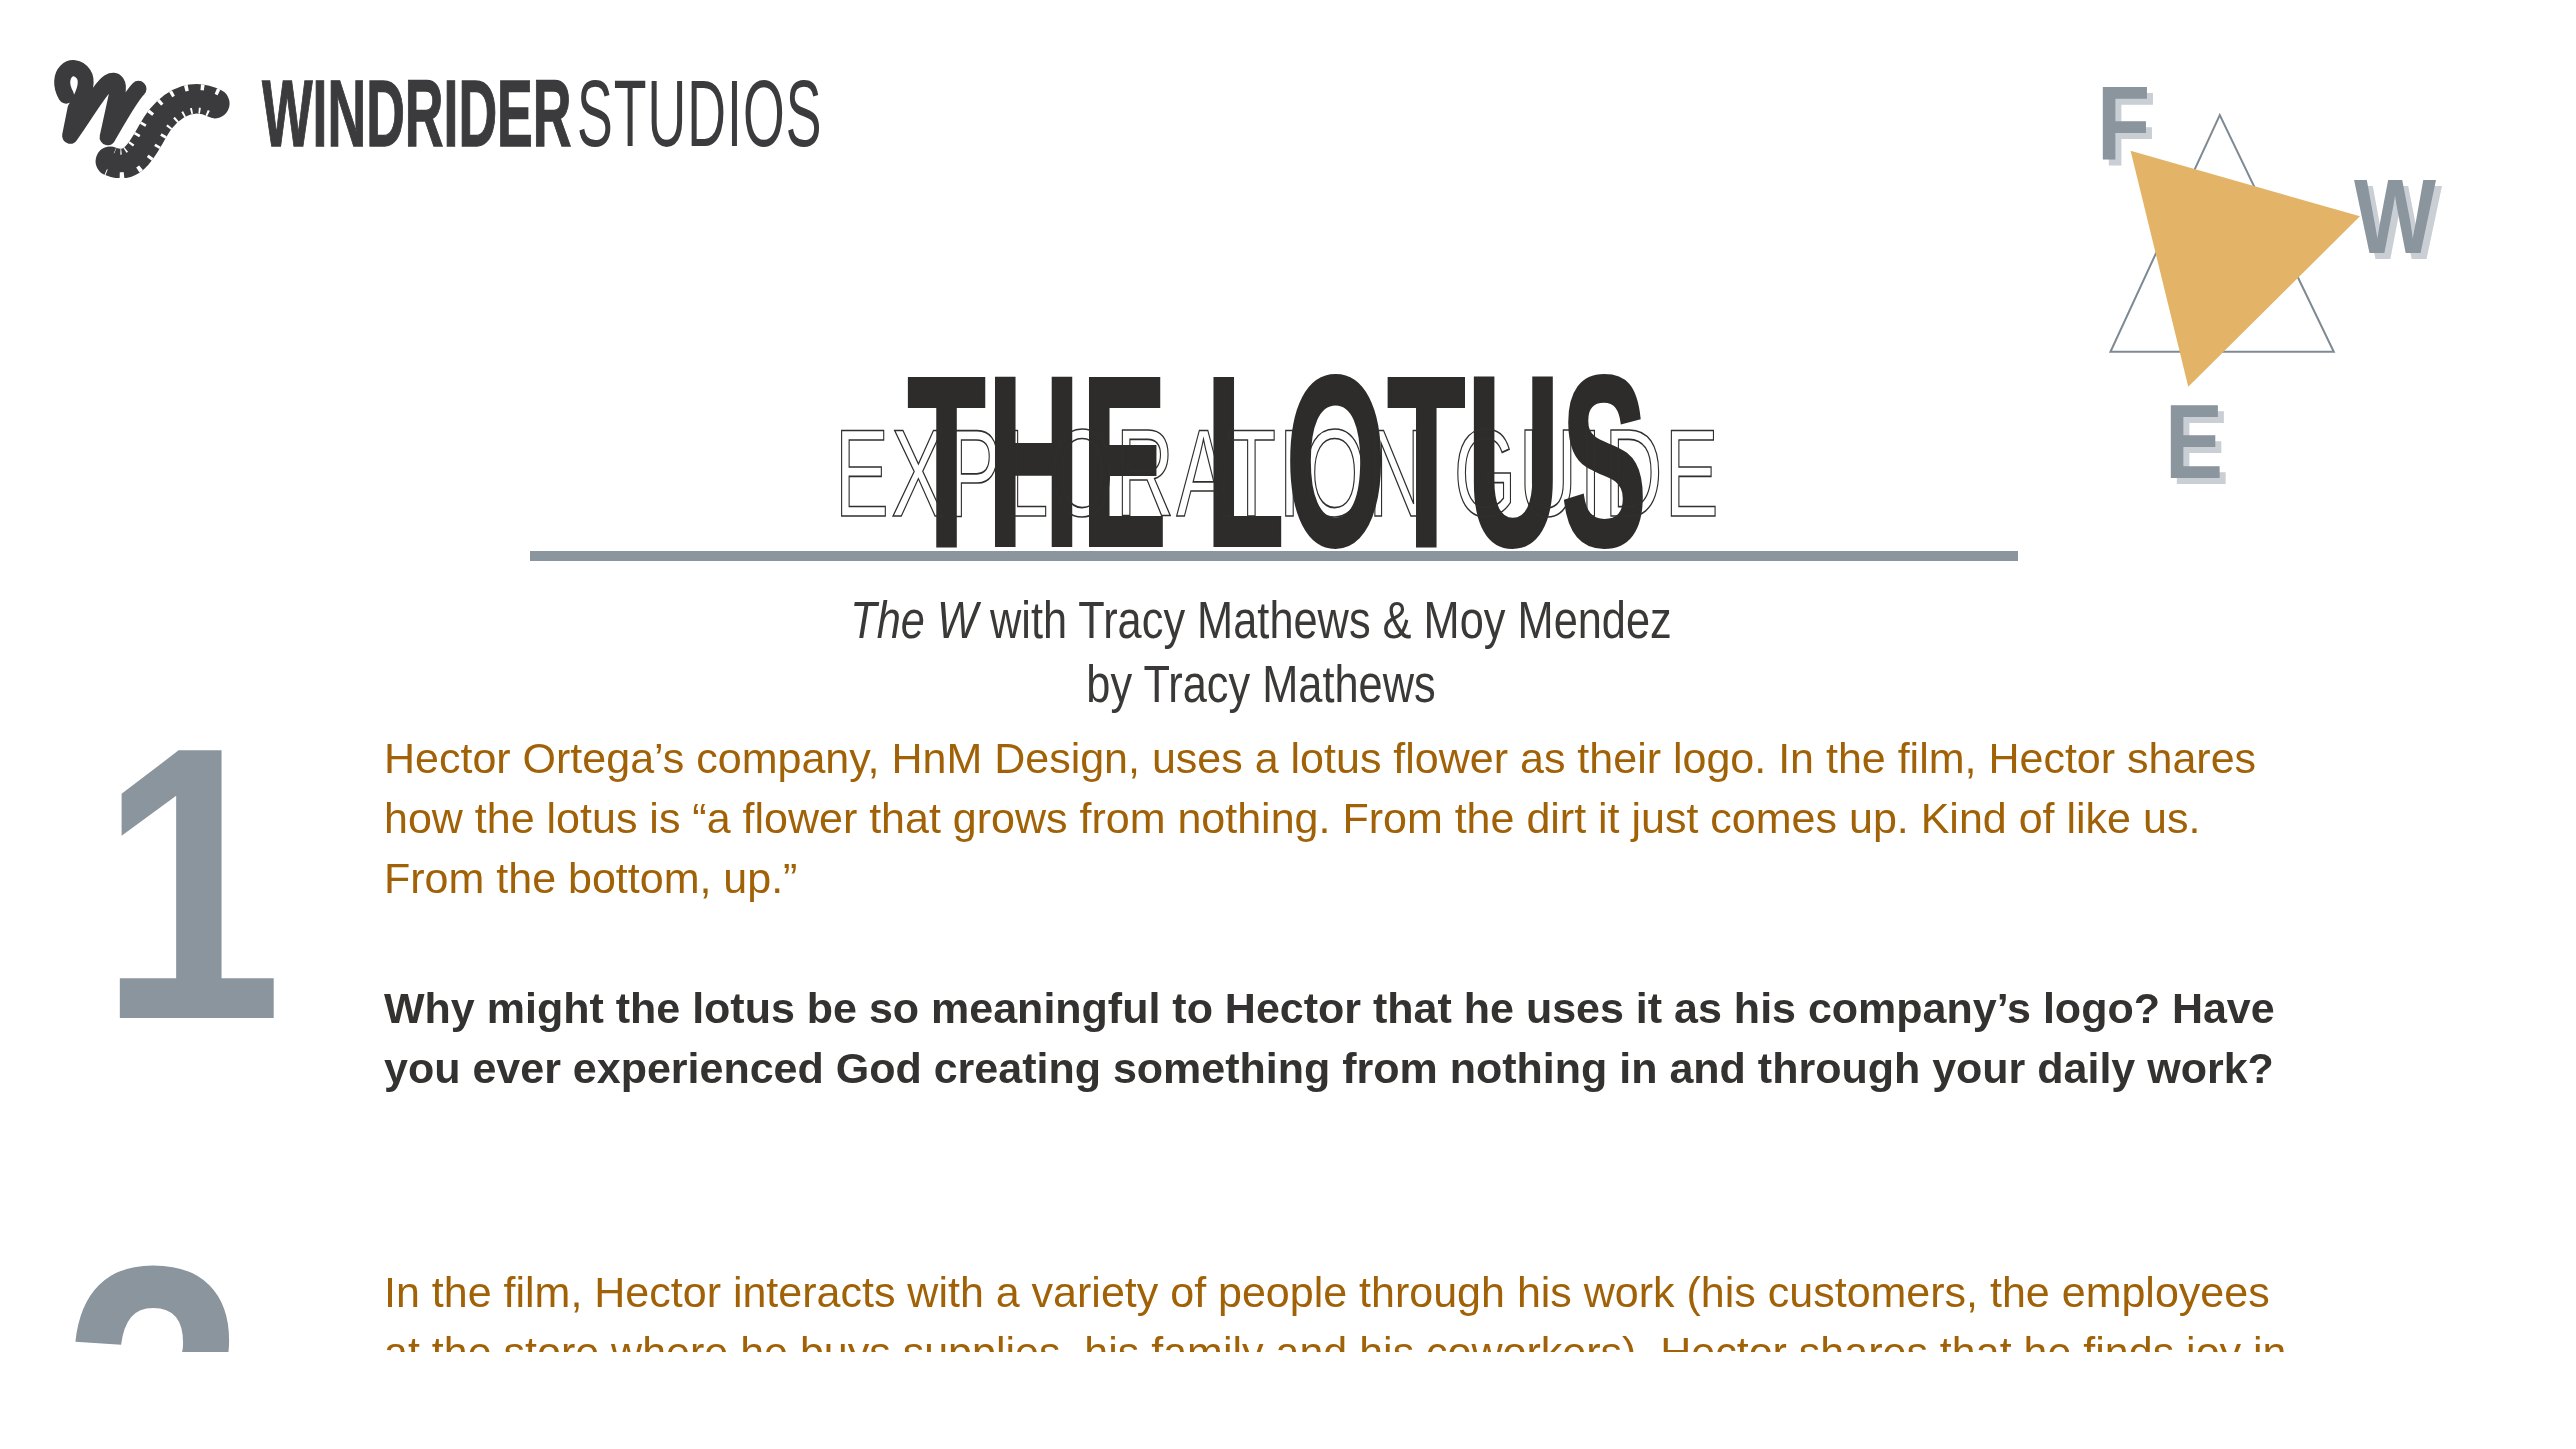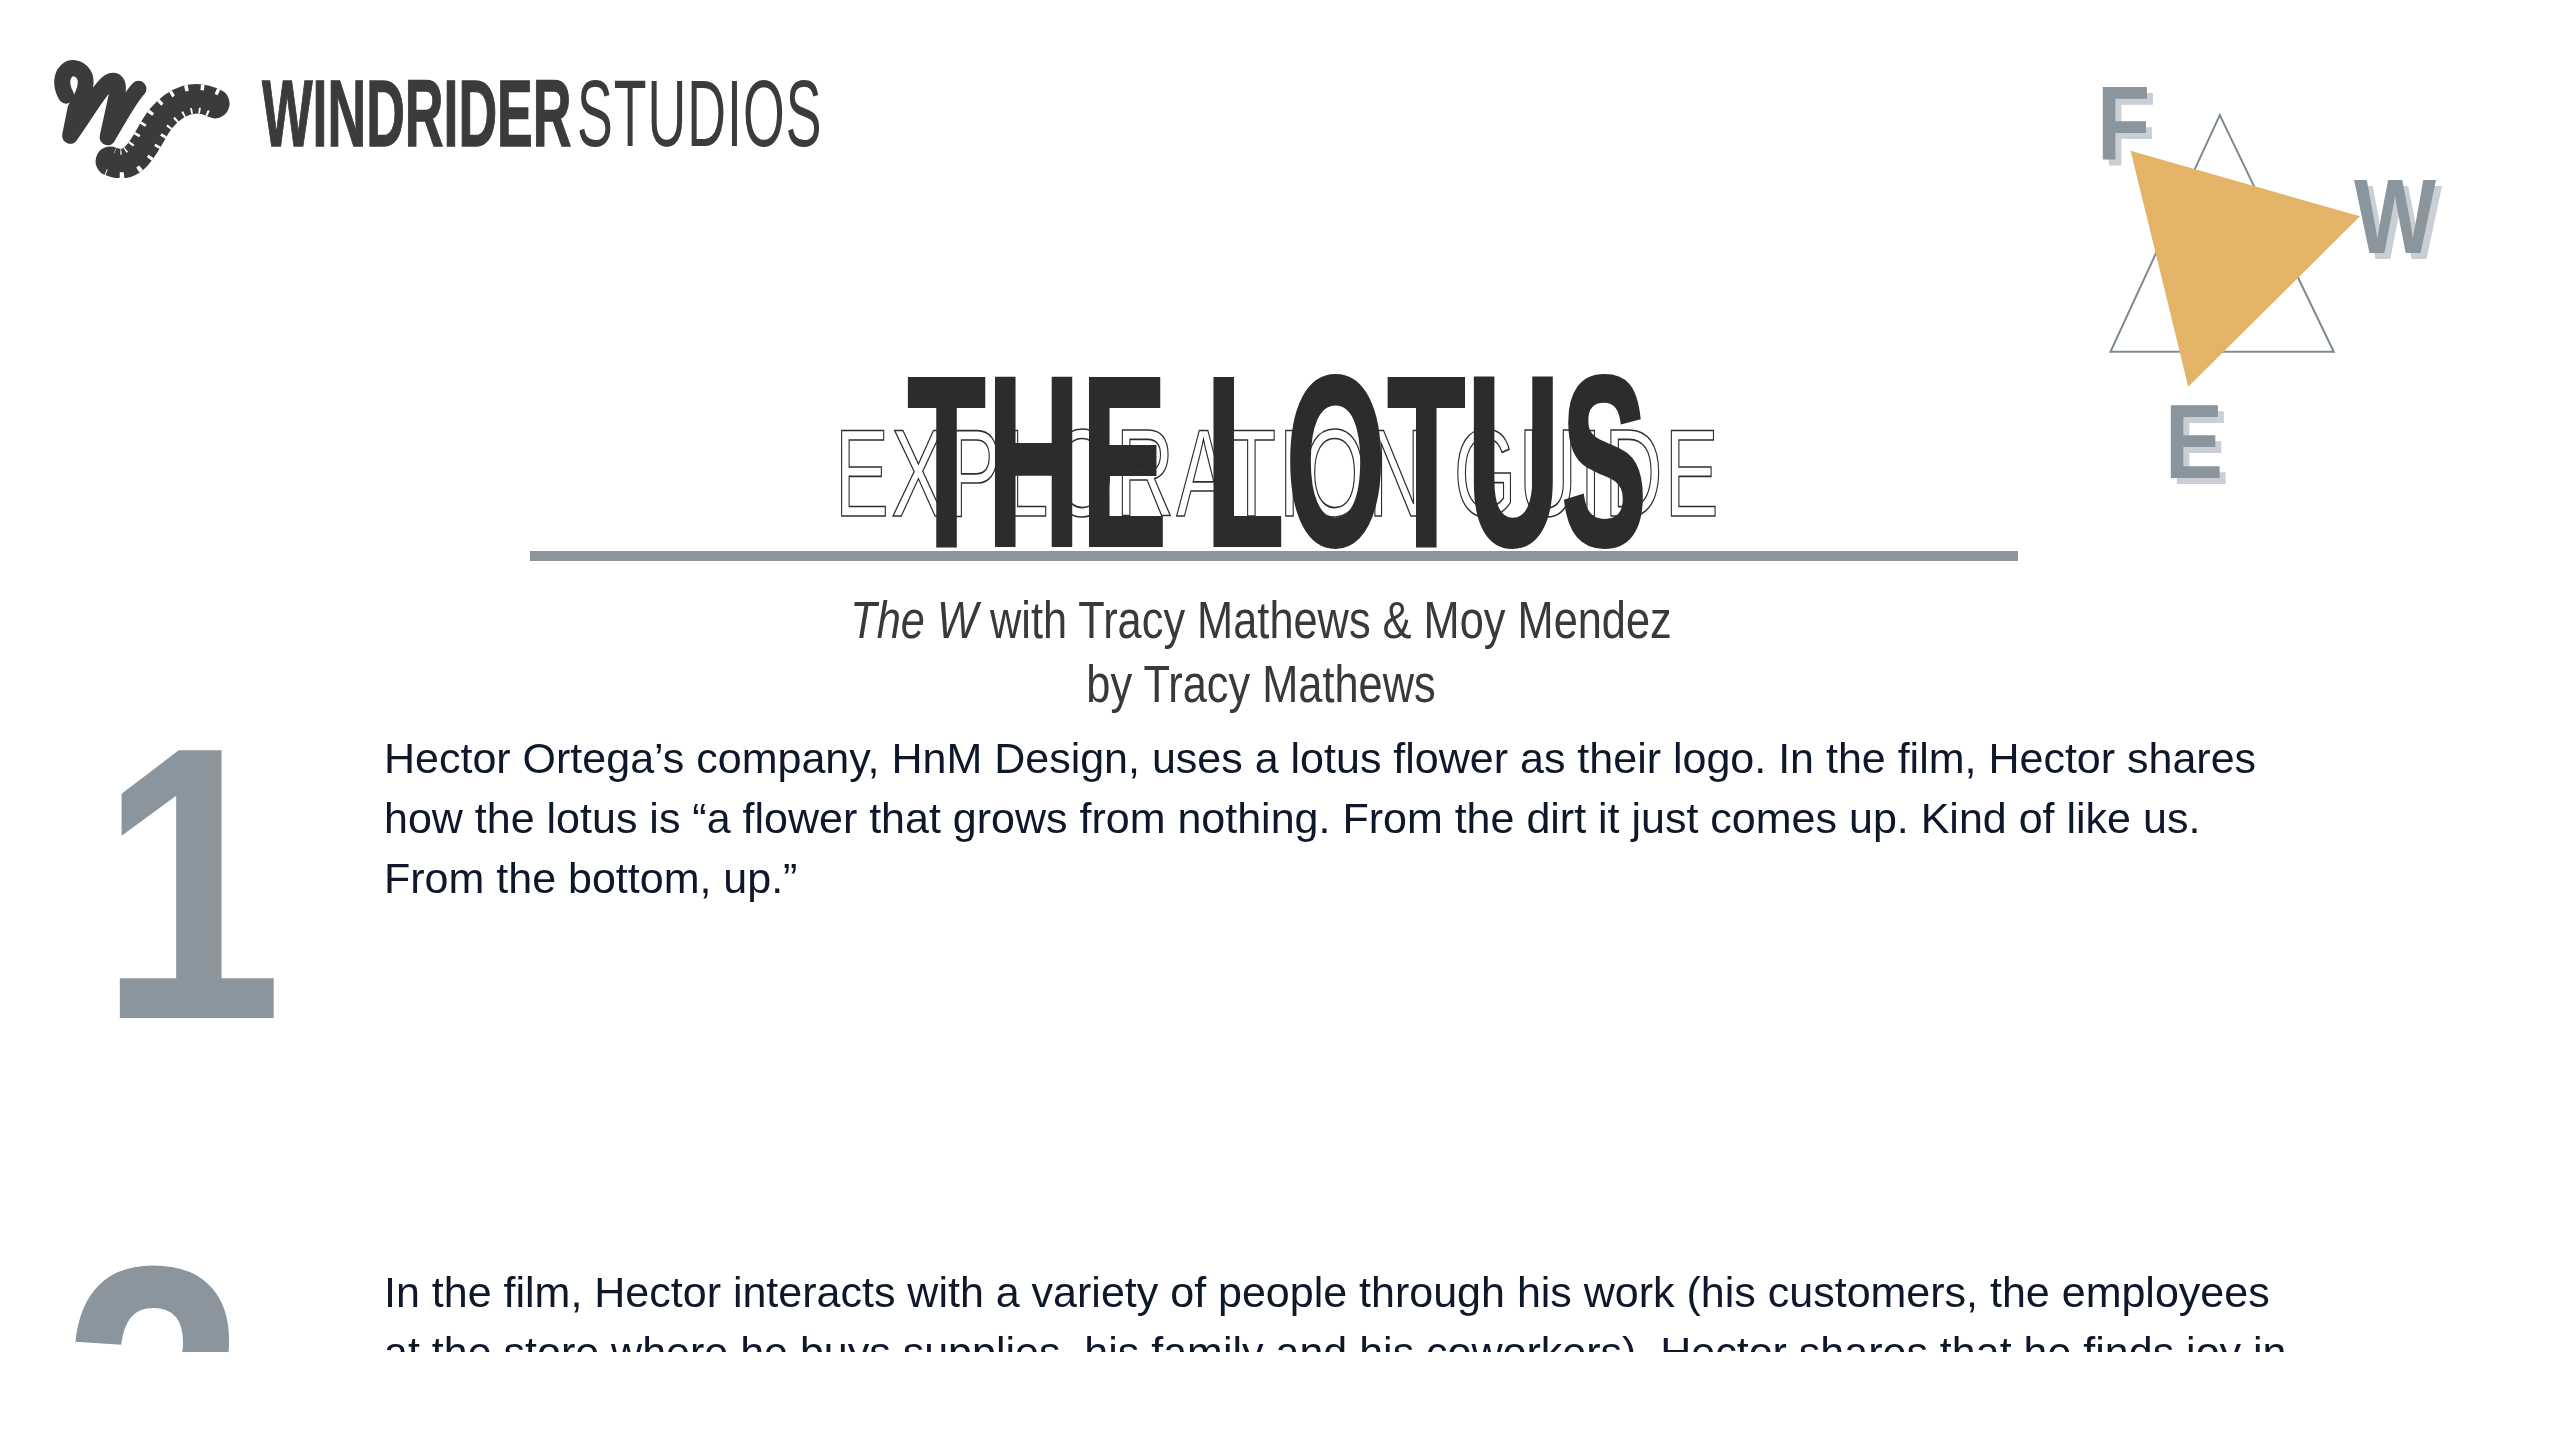--- a/index.html
+++ b/index.html
@@ -79,21 +79,21 @@
     font-weight: 700; font-size: 389px; line-height: 1;
     color: #8A959E;
     transform: scaleX(0.85); transform-origin: left top;
   }
   .num-1 { left: 99px; top: 689px; }
   .num-2 { left: 62px;  top: 1208px; }
 
   .body-text {
     position: absolute; left: 384px; width: 2147px;
     font-size: 43px; line-height: 60px;
-    white-space: pre-line; color: #0f172a;
+    white-space: pre-line; color: #a16207;
   }
   .para-1    { top: 728px; }
   .question-1{ top: 978px; font-weight: 700; color: #333231; }
   .para-2    { top: 1262px; }
 </style>
 </head>
 <body>
 
 <div class="page">
 
@@ -127,20 +127,22 @@
 
   <div class="byline">
     <div><span class="film-title">The W</span><span> with Tracy Mathews &amp; Moy Mendez</span></div>
     <div>by Tracy Mathews</div>
   </div>
 
   <div class="section-number num-1">1</div>
   <div class="body-text para-1">Hector Ortega’s company, HnM Design, uses a lotus flower as their logo. In the film, Hector shares
 how the lotus is “a flower that grows from nothing. From the dirt it just comes up. Kind of like us.
 From the bottom, up.”</div>
+  <div class="body-text question-1">Why might the lotus be so meaningful to Hector that he uses it as his company’s logo? Have
+you ever experienced God creating something from nothing in and through your daily work?</div>
 
   <div class="section-number num-2">2</div>
   <div class="body-text para-2">In the film, Hector interacts with a variety of people through his work (his customers, the employees
 at the store where he buys supplies, his family and his coworkers). Hector shares that he finds joy in
 knowing that his doors are going into people’s houses for them and their families to enjoy.</div>
 
 </div>
 
 
 </body></html>

